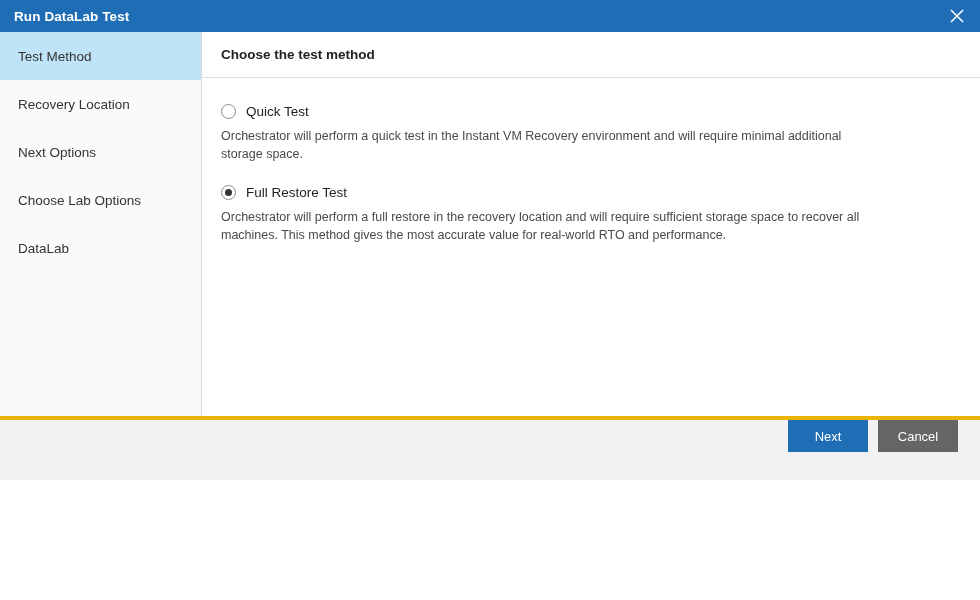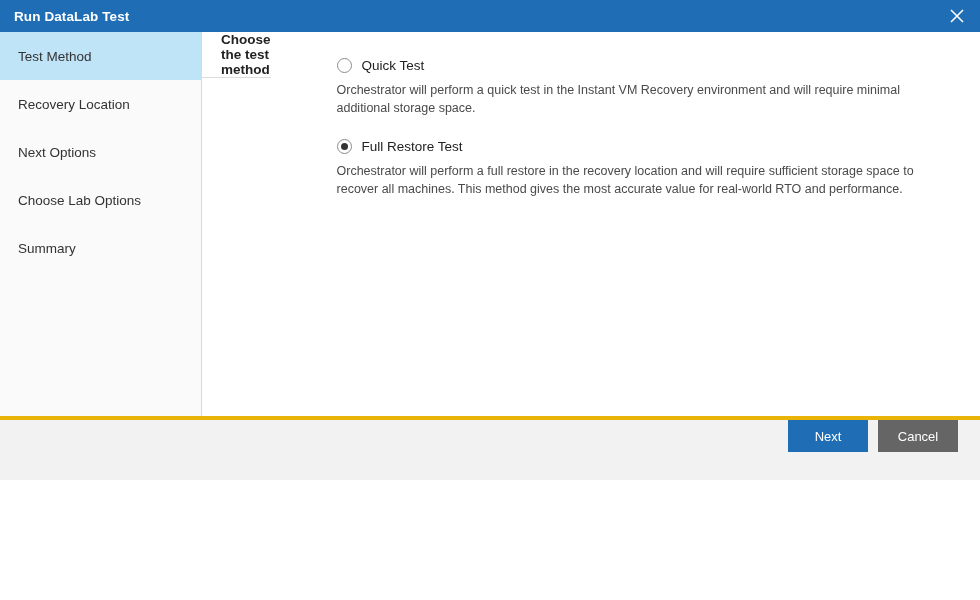--- a/index.html
+++ b/index.html
@@ -78,24 +78,23 @@
     color: #333333;
   }
   .nav-item.current {
     color: #1f6db5;
   }
 
   
   .content {
     flex: 1 1 auto;
     display: flex;
-    flex-direction: row;
+    flex-direction: column;
     min-width: 0;
     background: #ffffff;
-    gap: 47px;
   }
   .content-header {
     height: 46px;
     flex: 0 0 46px;
     display: flex;
     align-items: center;
     padding-left: 19px;
     font-size: 13.5px;
     font-weight: bold;
     color: #222222;
@@ -197,21 +196,21 @@
       <div class="nav-item">
         <span>Recovery Location</span>
       </div>
       <div class="nav-item">
         <span>Next Options</span>
       </div>
       <div class="nav-item">
         <span>Choose Lab Options</span>
       </div>
       <div class="nav-item">
-        <span>Summary</span>
+        <span>DataLab</span>
       </div>
     </div>
 
     <div class="content">
       <div class="content-header">Choose the test method</div>
       <div class="content-main">
 
         <div class="option">
           <div class="option-row">
             <span class="radio"></span>

